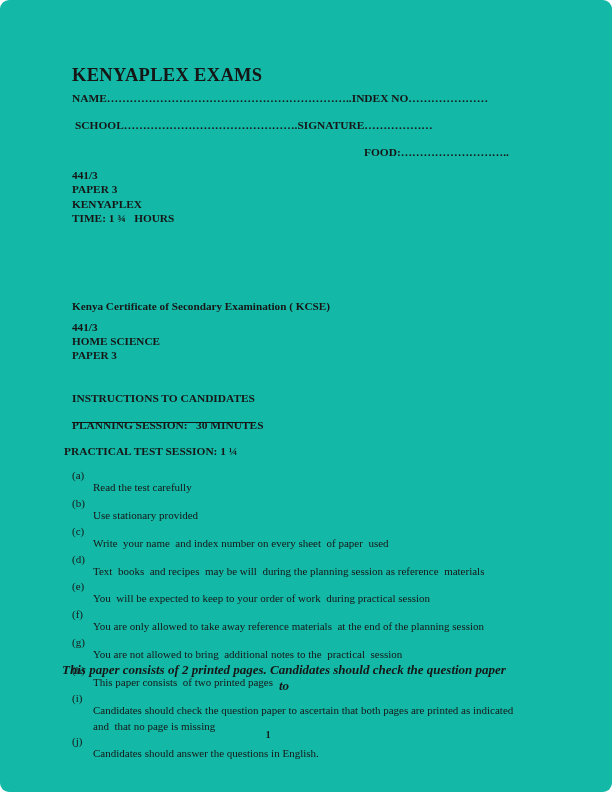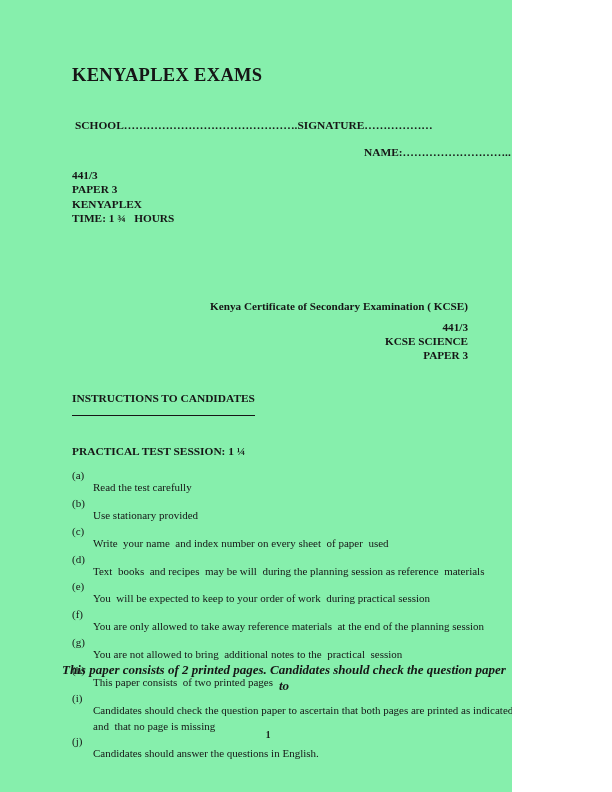--- a/index.html
+++ b/index.html
@@ -1,83 +1,86 @@
 <!DOCTYPE html>
 <html><head>
 <meta charset="utf-8">
 <style>
   html, body { margin: 0; padding: 0; background: #ffffff; }
   .page {
     position: relative;
-    width: 512px;
+    width: 612px;
     height: 792px;
-    background: #86efac;
+    background: #14b8a6;
     font-family: "Liberation Serif", serif;
     color: #161616;
     overflow: hidden;
+    border-radius: 9px;
   }
   .abs { position: absolute; }
   .b { font-weight: bold; }
   .t { white-space: pre-wrap; }
 
   .board-title   { left: 72px; top: 65px; font-size: 18.5px; font-weight: bold; letter-spacing: 0.3px; }
   .name-line     { left: 72px; top: 92px;  font-size: 11.4px; }
   .school-line   { left: 75px; top: 119px; font-size: 11.4px; }
   .date-line     { left: 364px; top: 146px; font-size: 11.4px; }
 
   .paper-info    { left: 72px; top: 168px; font-size: 11.3px; line-height: 14.3px; }
 
-  .center-block  { left: 72px; top: 299px; width: 396px; text-align: right; font-size: 11.2px; line-height: 14px; }
+  .center-block  { left: 72px; top: 299px; width: 396px; text-align: left; font-size: 11.2px; line-height: 14px; }
   .center-block .kcse-line { margin-bottom: 7px; }
 
   .instr-heading { left: 72px; top: 392px; font-size: 11.4px; }
-  .instr-heading .u { display: inline-block; border-bottom: 1.6px solid #161616; padding-bottom: 11px; }
+  .instr-heading .u { display: inline-block; border-bottom: 1.6px solid #161616; padding-bottom: 18px; }
   .planning-line { left: 72px; top: 419px; font-size: 11.4px; }
-  .practical-line{ left: 72px; top: 445px; font-size: 11.4px; }
+  .practical-line{ left: 64px; top: 445px; font-size: 11.4px; }
 
   .instr-list    { left: 72px; top: 468px; width: 500px; font-size: 11px; line-height: 15.85px; }
   .instr-item    { display: flex; }
   .instr-item .lbl { width: 21px; flex: 0 0 21px; }
   .instr-item .txt { flex: 1; margin-top: 12px; }
 
   .footer-note   { left: 59px; top: 662px; width: 450px; text-align: center;
                    font-size: 13px; font-weight: bold; font-style: italic; line-height: 15.6px; }
 
   .page-number   { left: 0; top: 730px; width: 536px; text-align: center; font-size: 9.5px; font-weight: bold; }
 </style>
 </head>
 <body>
 
 <div class="page">
 
   <div class="abs board-title">KENYAPLEX EXAMS</div>
 
+  <div class="abs name-line t b">NAME………………………………………………………..INDEX NO…………………</div>
 
   <div class="abs school-line t b">SCHOOL……………………………………….SIGNATURE………………</div>
 
-  <div class="abs date-line t b">NAME:………………………..</div>
+  <div class="abs date-line t b">FOOD:………………………..</div>
 
   <div class="abs paper-info b">
     <div class="t">441/3</div>
     <div class="t">PAPER 3</div>
     <div class="t">KENYAPLEX</div>
     <div class="t">TIME: 1 ¾   HOURS</div>
   </div>
 
   <div class="abs center-block b">
     <div class="kcse-line">Kenya Certificate of Secondary Examination ( KCSE)</div>
     <div>441/3</div>
-    <div>KCSE SCIENCE</div>
+    <div>HOME SCIENCE</div>
     <div>PAPER 3</div>
   </div>
 
   <div class="abs instr-heading b">
     <span class="u">INSTRUCTIONS TO CANDIDATES</span>
   </div>
 
+  <div class="abs planning-line t b">PLANNING SESSION:   30 MINUTES</div>
 
   <div class="abs practical-line t b">PRACTICAL TEST SESSION: 1 ¼</div>
 
   <div class="abs instr-list">
     <div class="instr-item">
       <span class="lbl">(a)</span>
       <span class="txt t">Read the test carefully</span>
     </div>
     <div class="instr-item">
       <span class="lbl">(b)</span>

